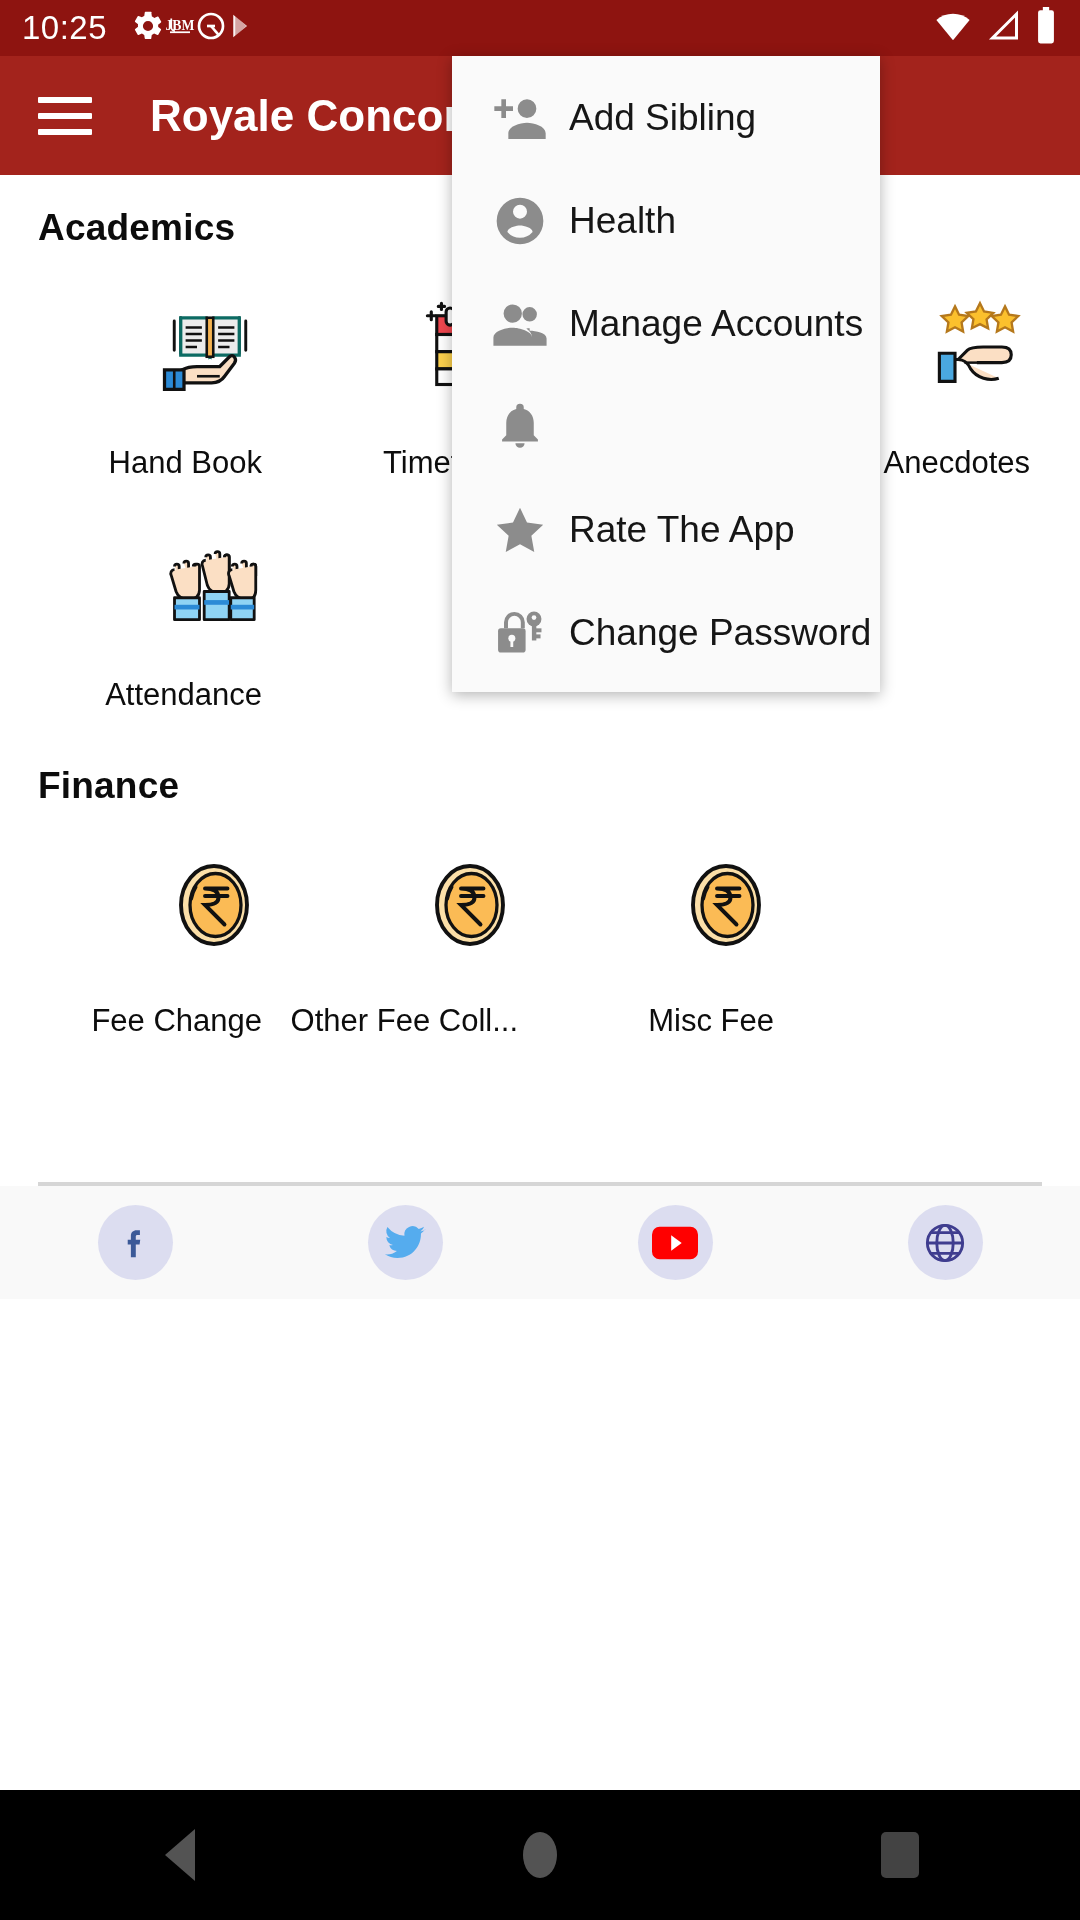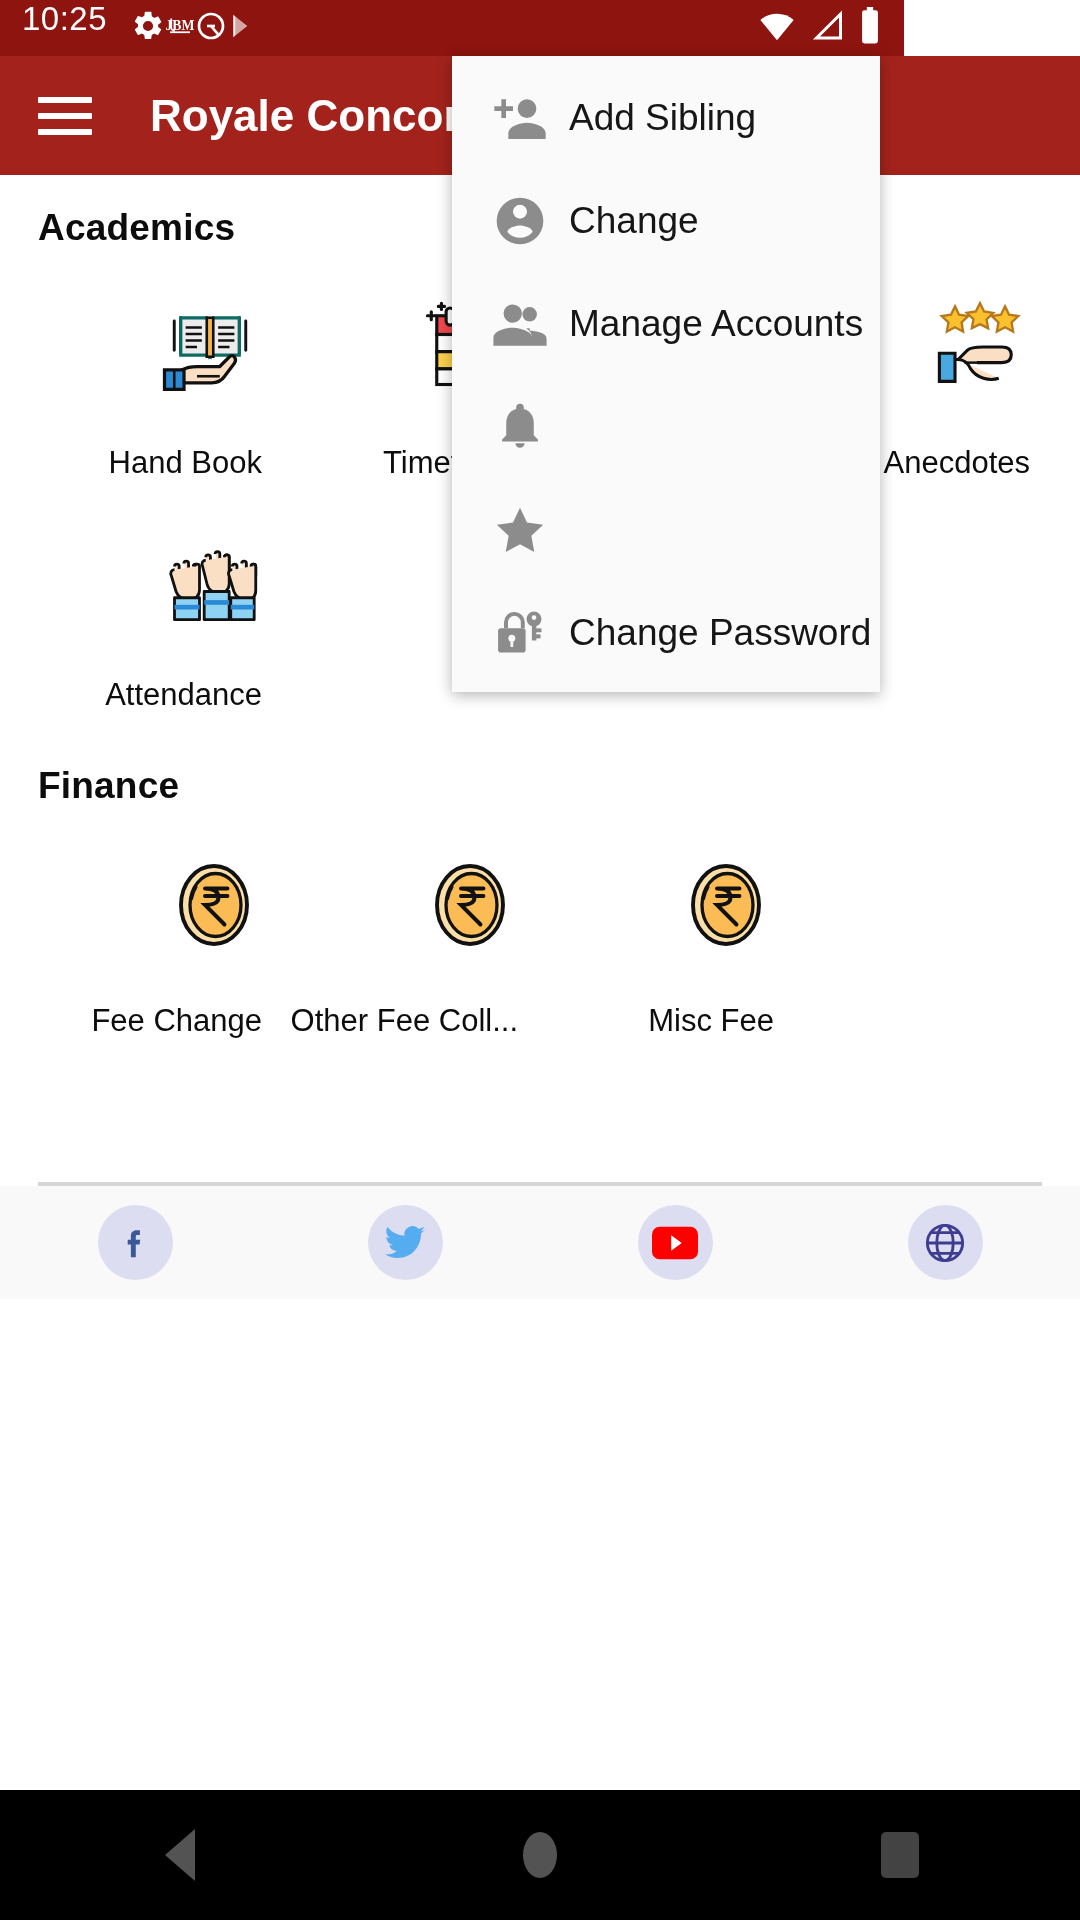--- a/index.html
+++ b/index.html
@@ -6,22 +6,22 @@
   html, body {
     width:1080px; height:1920px;
     font-family:"Liberation Sans", sans-serif;
     background:#ffffff;
     overflow:hidden;
   }
   #screen { position:relative; width:1080px; height:1920px; background:#ffffff; }
 
   
   .statusbar{
-    position:absolute; top:0; left:0; width:904px; height:56px;
-    background:#8E1410; display:flex; padding:0 22px;
+    position:absolute; top:0; left:0; width:1080px; height:56px;
+    background:#8E1410; display:flex; align-items:center; padding:0 22px;
   }
   .status-clock{ color:#fff; font-size:33px; letter-spacing:.5px; }
   .status-left-icons{ display:flex; align-items:center; margin-left:24px; }
   .status-right{ margin-left:auto; display:flex; align-items:center; gap:13px; }
 
   
   .appbar{
     position:absolute; top:56px; left:0; width:1080px; height:119px;
     background:#A3231C; display:flex; align-items:center;
   }
@@ -359,21 +359,21 @@
       </div>
       <div class="mlabel">Add Sibling</div>
     </div>
 
     <div class="mitem">
       <div class="mic">
         <svg width="56" height="56" viewBox="0 0 24 24">
             <path fill="#8c8c8c" d="M12 2a10 10 0 1 0 0 20 10 10 0 0 0 0-20zm0 3a3 3 0 1 1 0 6 3 3 0 0 1 0-6zm0 14.2a7.2 7.2 0 0 1-5.4-2.5c0-1.8 3.6-2.8 5.4-2.8s5.4 1 5.4 2.8A7.2 7.2 0 0 1 12 19.2z"></path>
           </svg>
       </div>
-      <div class="mlabel">Change</div>
+      <div class="mlabel">Health</div>
     </div>
 
     <div class="mitem">
       <div class="mic">
         <svg width="58" height="58" viewBox="0 0 24 24">
             <path fill="#8c8c8c" d="M16 11a3 3 0 1 0 0-6 3 3 0 0 0 0 6zm-7 .5a3.8 3.8 0 1 0 0-7.6 3.8 3.8 0 0 0 0 7.6zm0 2c-2.7 0-8 1.4-8 4.1V21h16v-3.4c0-2.7-5.3-4.1-8-4.1zm7 .3c-.4 0-.9 0-1.4.1 1.4 1 2.4 2.3 2.4 3.7V21h6v-3c0-2.4-4.5-3.2-7-3.2z"></path>
           </svg>
       </div>
       <div class="mlabel">Manage Accounts</div>
     </div>
@@ -386,20 +386,21 @@
       </div>
     </div>
 
 
     <div class="mitem">
       <div class="mic">
         <svg width="58" height="58" viewBox="0 0 24 24">
             <path fill="#8c8c8c" d="M12 2.8l2.9 6.1 6.7.9-4.9 4.6 1.2 6.7L12 17.9 6.1 21.1l1.2-6.7-4.9-4.6 6.7-.9z"></path>
           </svg>
       </div>
+      <div class="mlabel">Rate The App</div>
     </div>
 
     <div class="mitem">
       <div class="mic">
         <svg width="56" height="56" viewBox="0 0 24 24">
           <path d="M6 10V7.4a3.6 3.6 0 0 1 7.2 0V10" fill="none" stroke="#8c8c8c" stroke-width="1.7"></path>
           <rect x="2.6" y="10" width="11.8" height="10.4" rx="1.2" fill="#8c8c8c"></rect>
           <circle cx="8.5" cy="14.2" r="1.5" fill="#fafafa"></circle>
           <rect x="7.9" y="14.6" width="1.2" height="3.4" fill="#fafafa"></rect>
           <circle cx="18" cy="6" r="3.2" fill="#8c8c8c"></circle>

